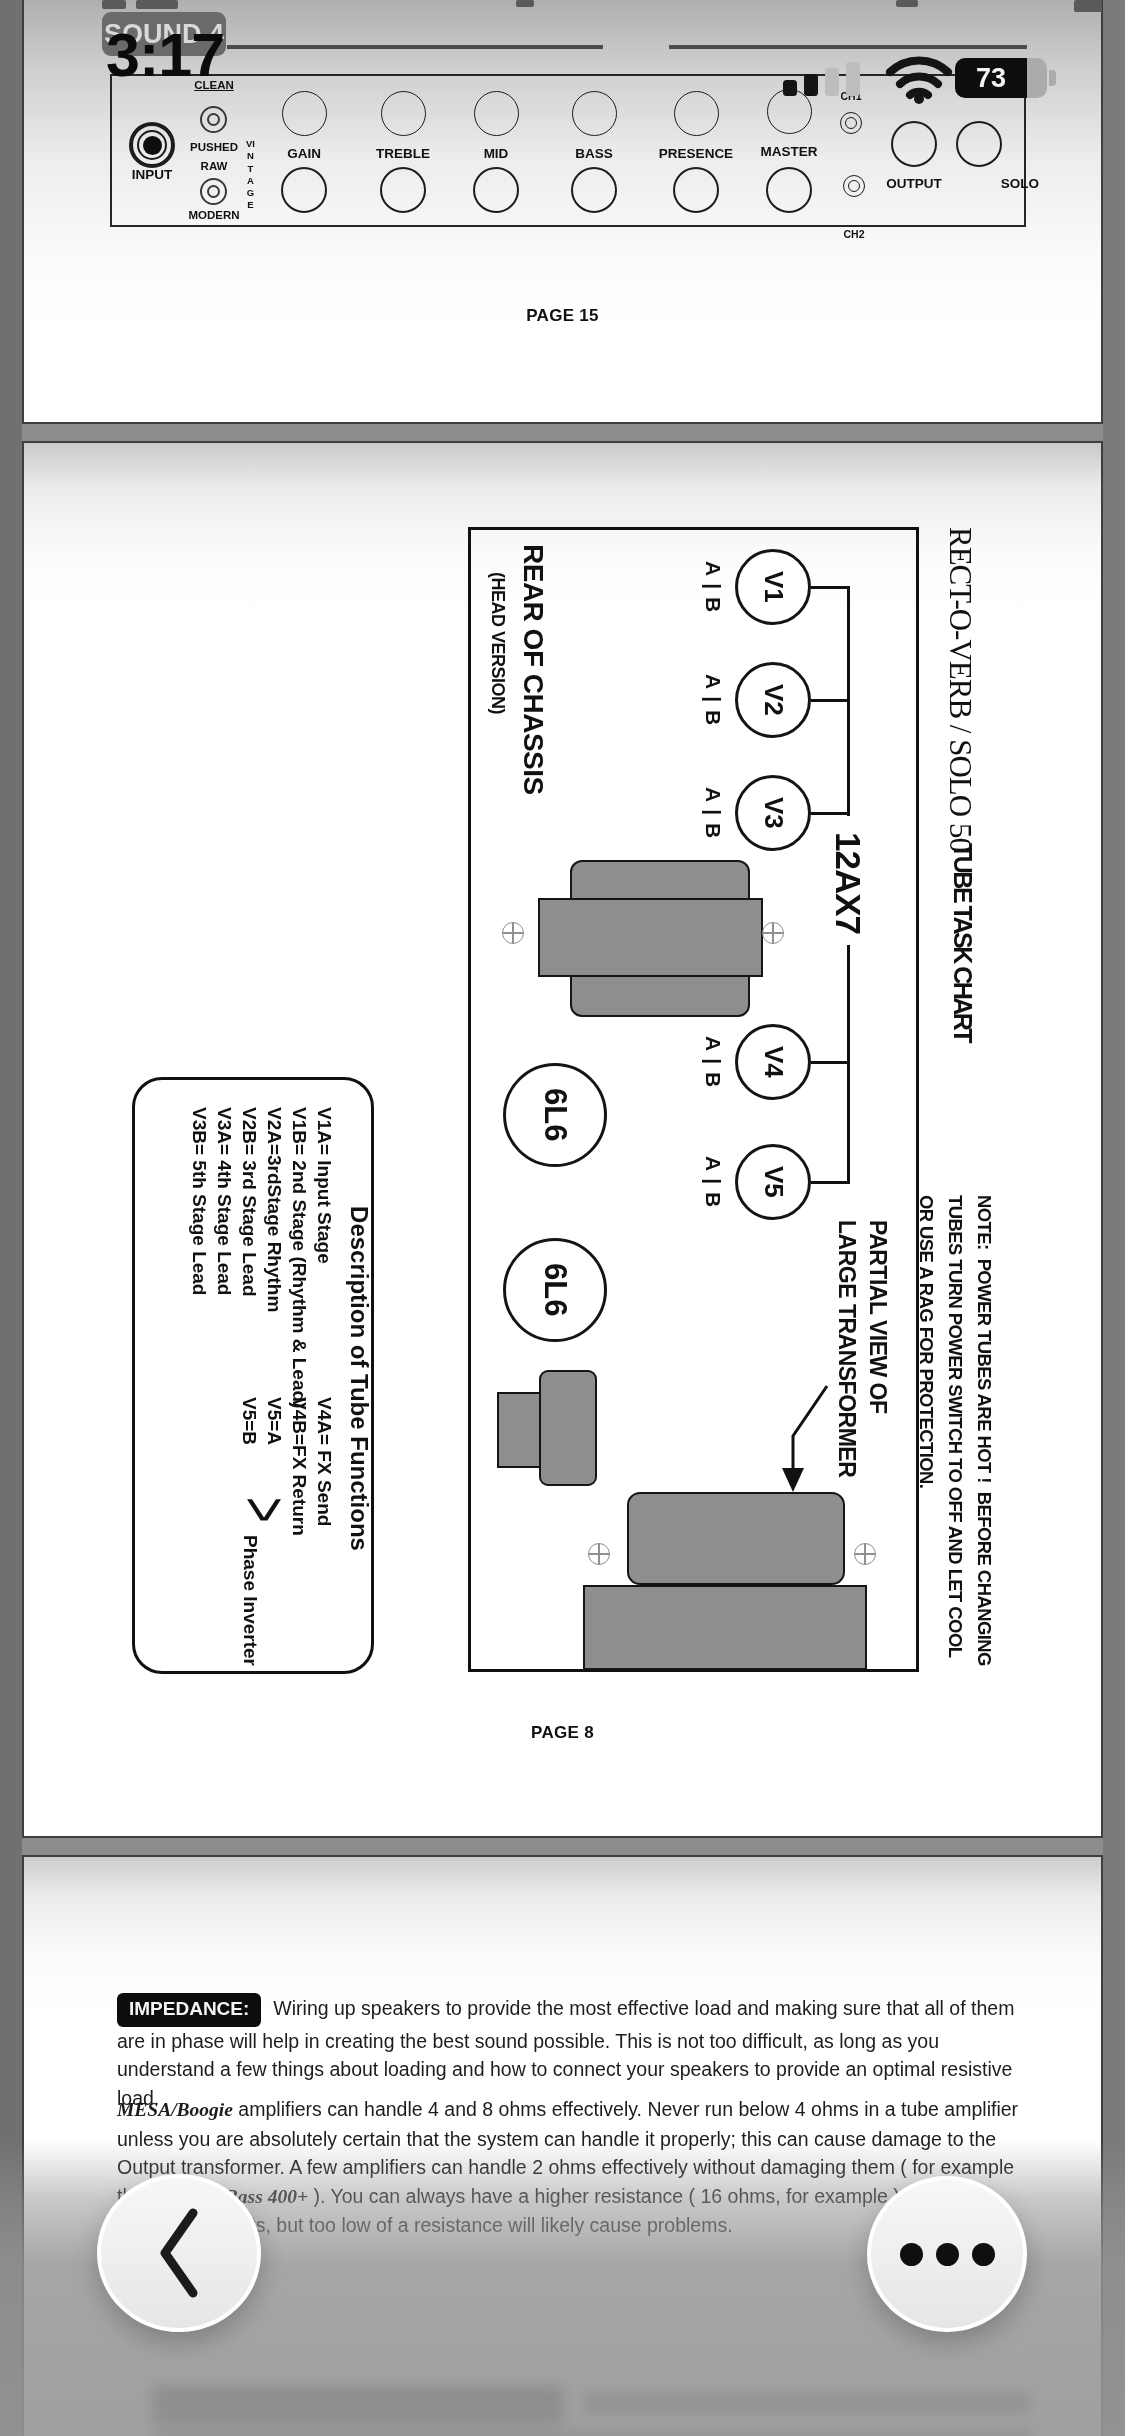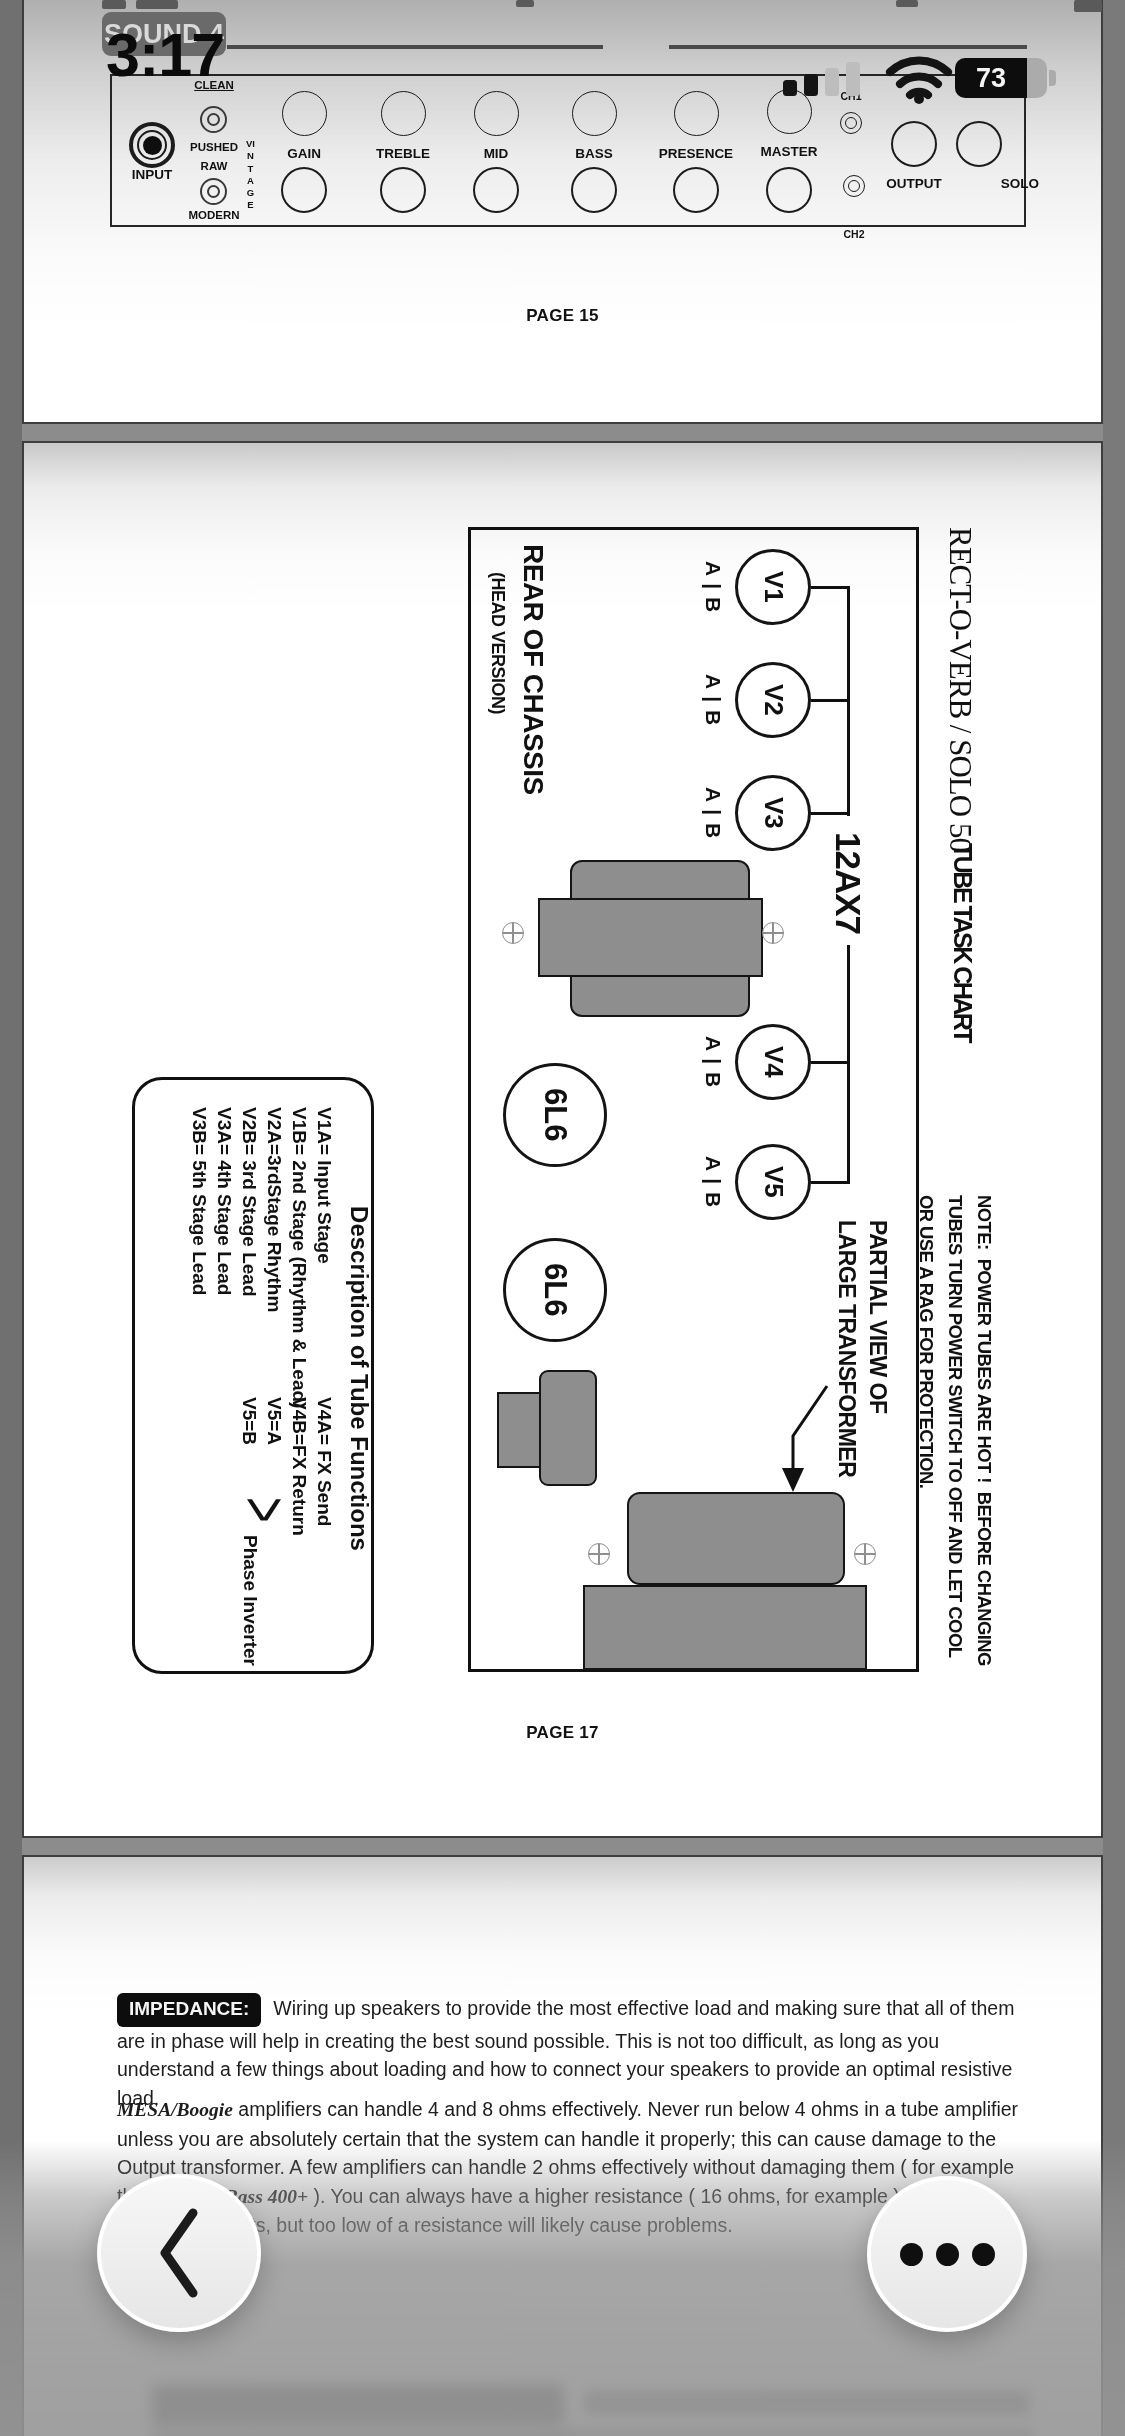--- a/index.html
+++ b/index.html
@@ -263,21 +263,21 @@
         <div class="abs desc-line" style="left:16px;top:163px;">V3B= 5th Stage Lead</div>
         <div class="abs desc-line" style="left:306px;top:38px;">V4A= FX Send</div>
         <div class="abs desc-line" style="left:306px;top:63px;">V4B=FX Return</div>
         <div class="abs desc-line" style="left:306px;top:88px;">V5=A</div>
         <div class="abs desc-line" style="left:306px;top:113px;">V5=B</div>
         <div class="abs desc-brace">&gt;</div>
         <div class="abs desc-phase">Phase Inverter</div>
       </div>
     </div>
 
-    <div class="abs page-num" style="top:1280px;">PAGE 17</div>
+    <div class="abs page-num" style="top:1280px;">PAGE 8</div>
   </div>
 
   <div class="abs page page3">
 
     <p class="abs para" style="top:136px;"><span class="black-badge impedance-badge">IMPEDANCE:</span><span>Wiring up speakers to provide the most effective load and making sure that all of them are in phase will help in creating the best sound possible. This is not too difficult, as long as you understand a few things about loading and how to connect your speakers to provide an optimal resistive load.</span></p>
 
     <p class="abs para" style="top:238px;"><span class="serif-brand">MESA/Boogie</span><span> amplifiers can handle 4 and 8 ohms effectively. Never run below 4 ohms in a tube amplifier unless you are absolutely certain that the system can handle it properly; this can cause damage to the Output transformer. A few amplifiers can handle 2 ohms effectively without damaging them ( for example the </span><span class="serif-brand">MESA'S Bass 400+</span><span> ). You can always have a higher resistance ( 16 ohms, for example ) without damaging results, but too low of a resistance will likely cause problems.</span></p>
 
     <div class="abs blur-badge"></div>
     <div class="abs blur-line1"></div>

